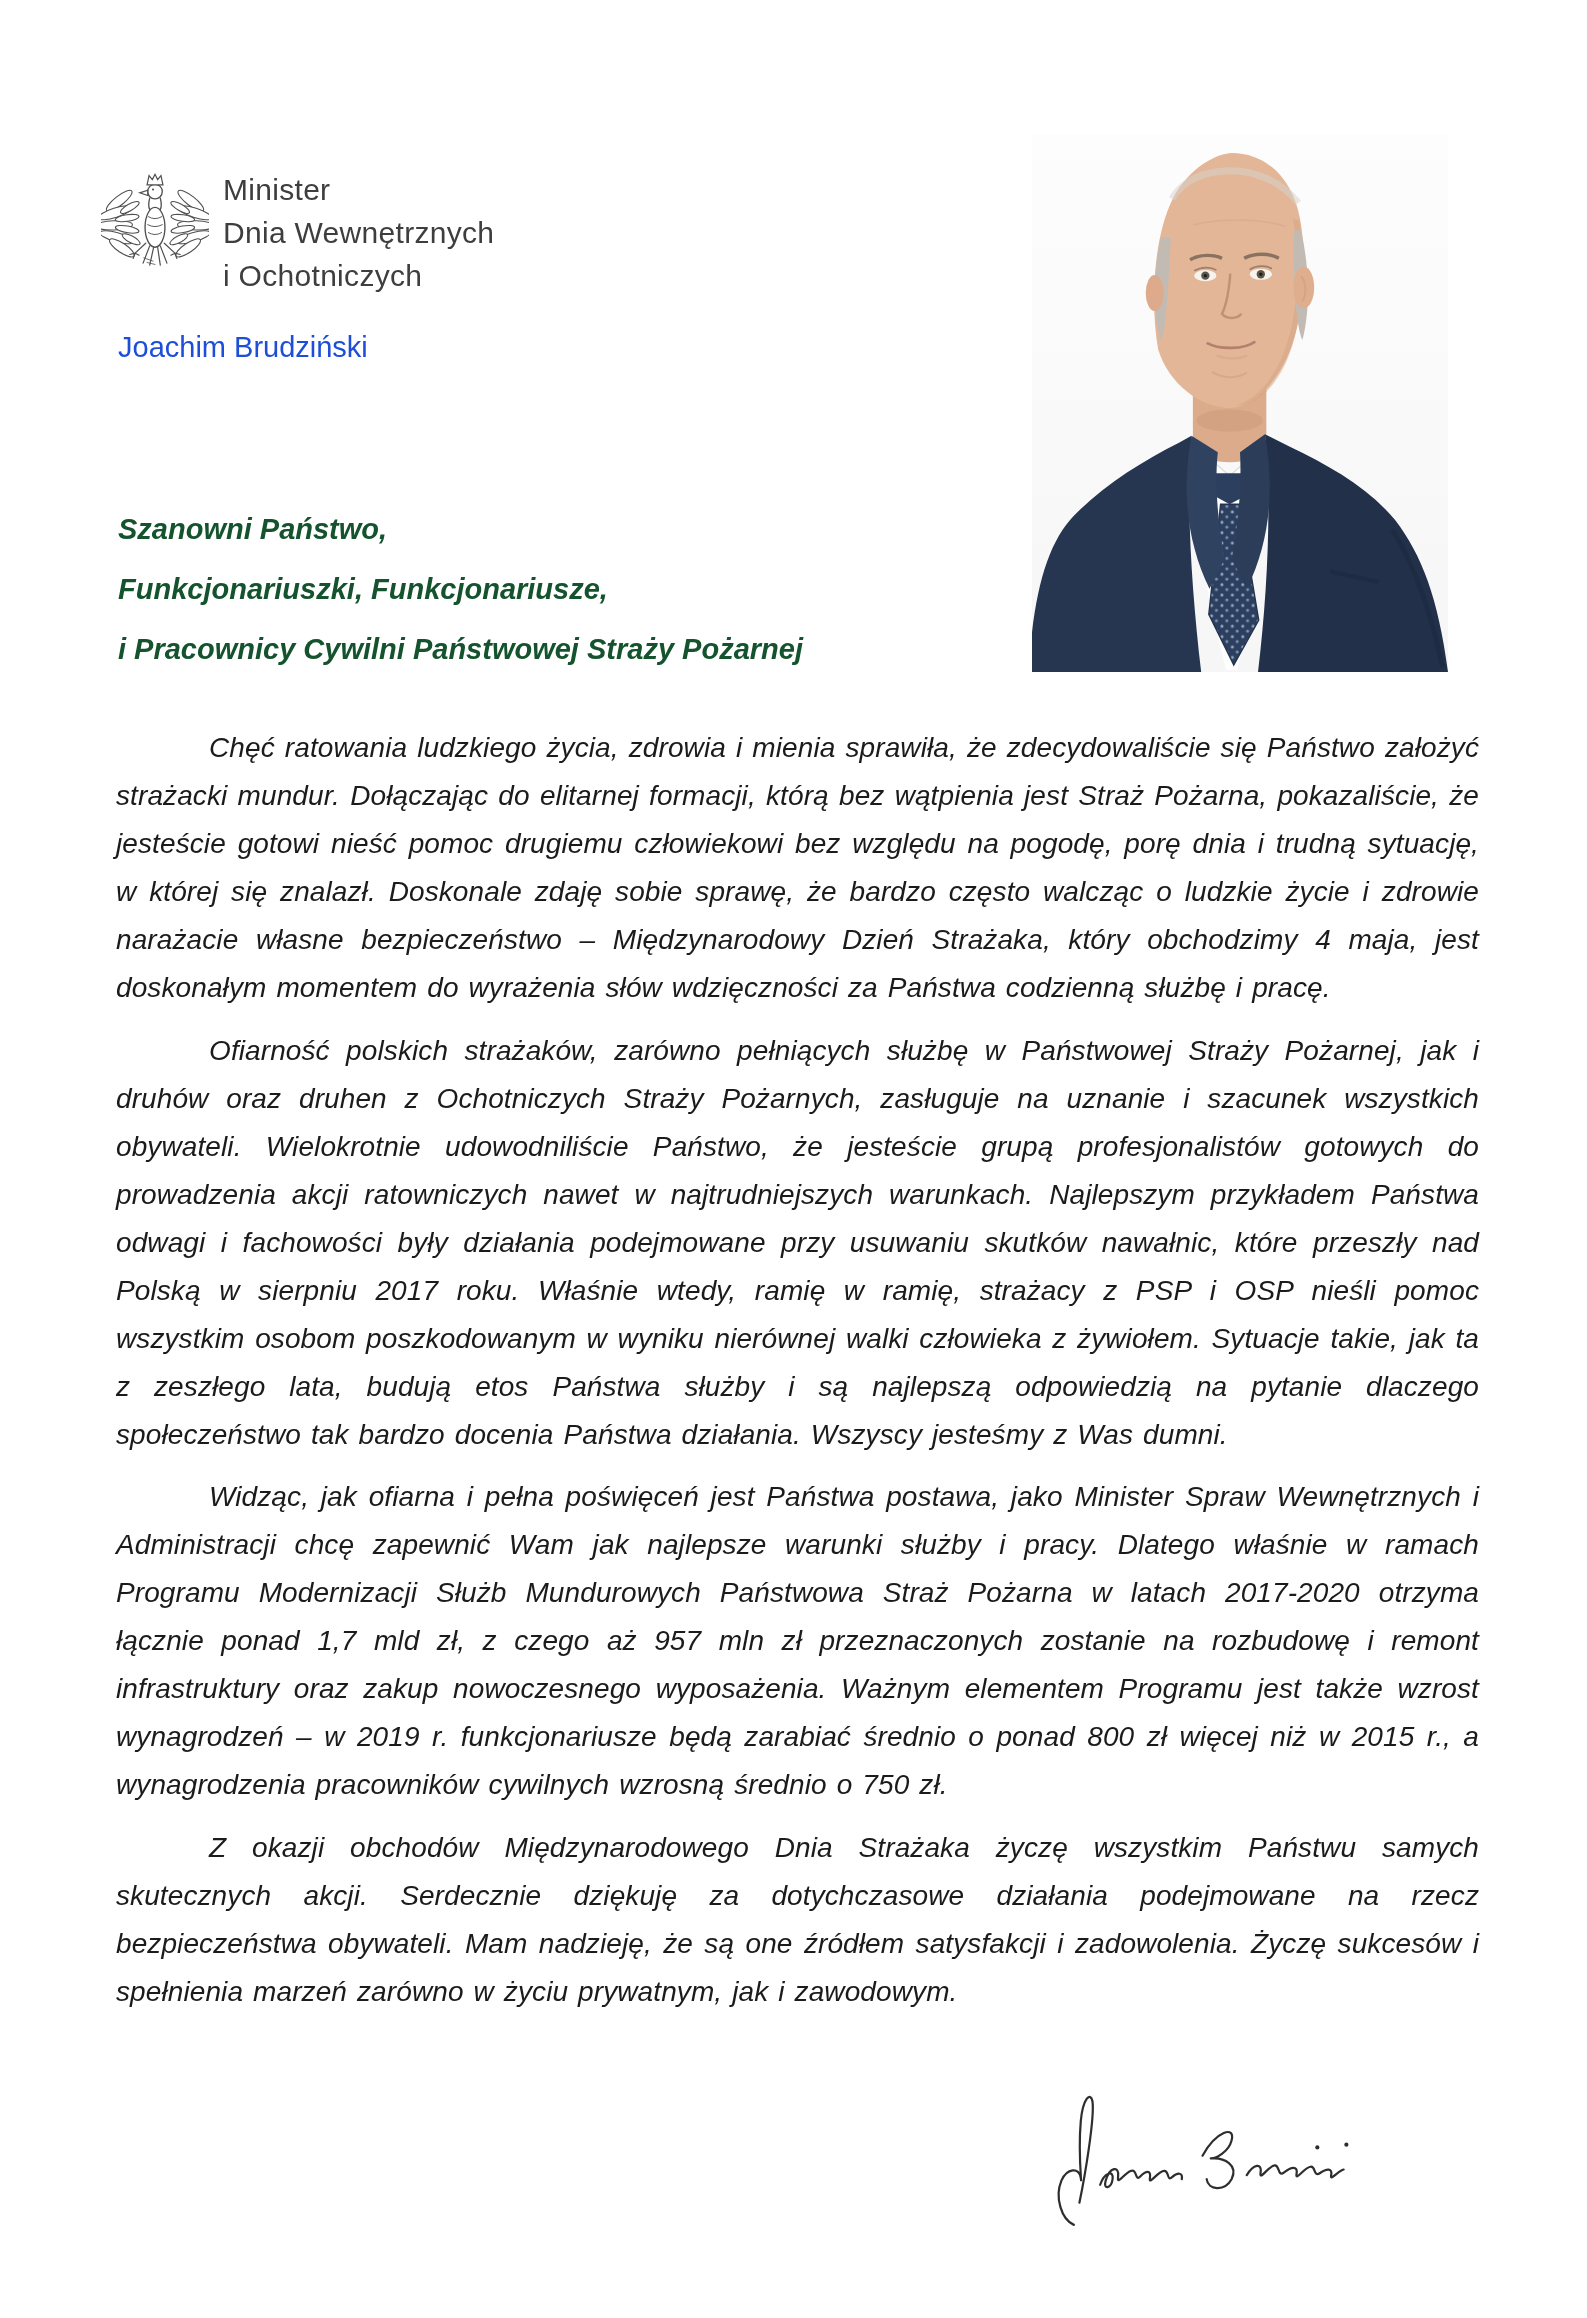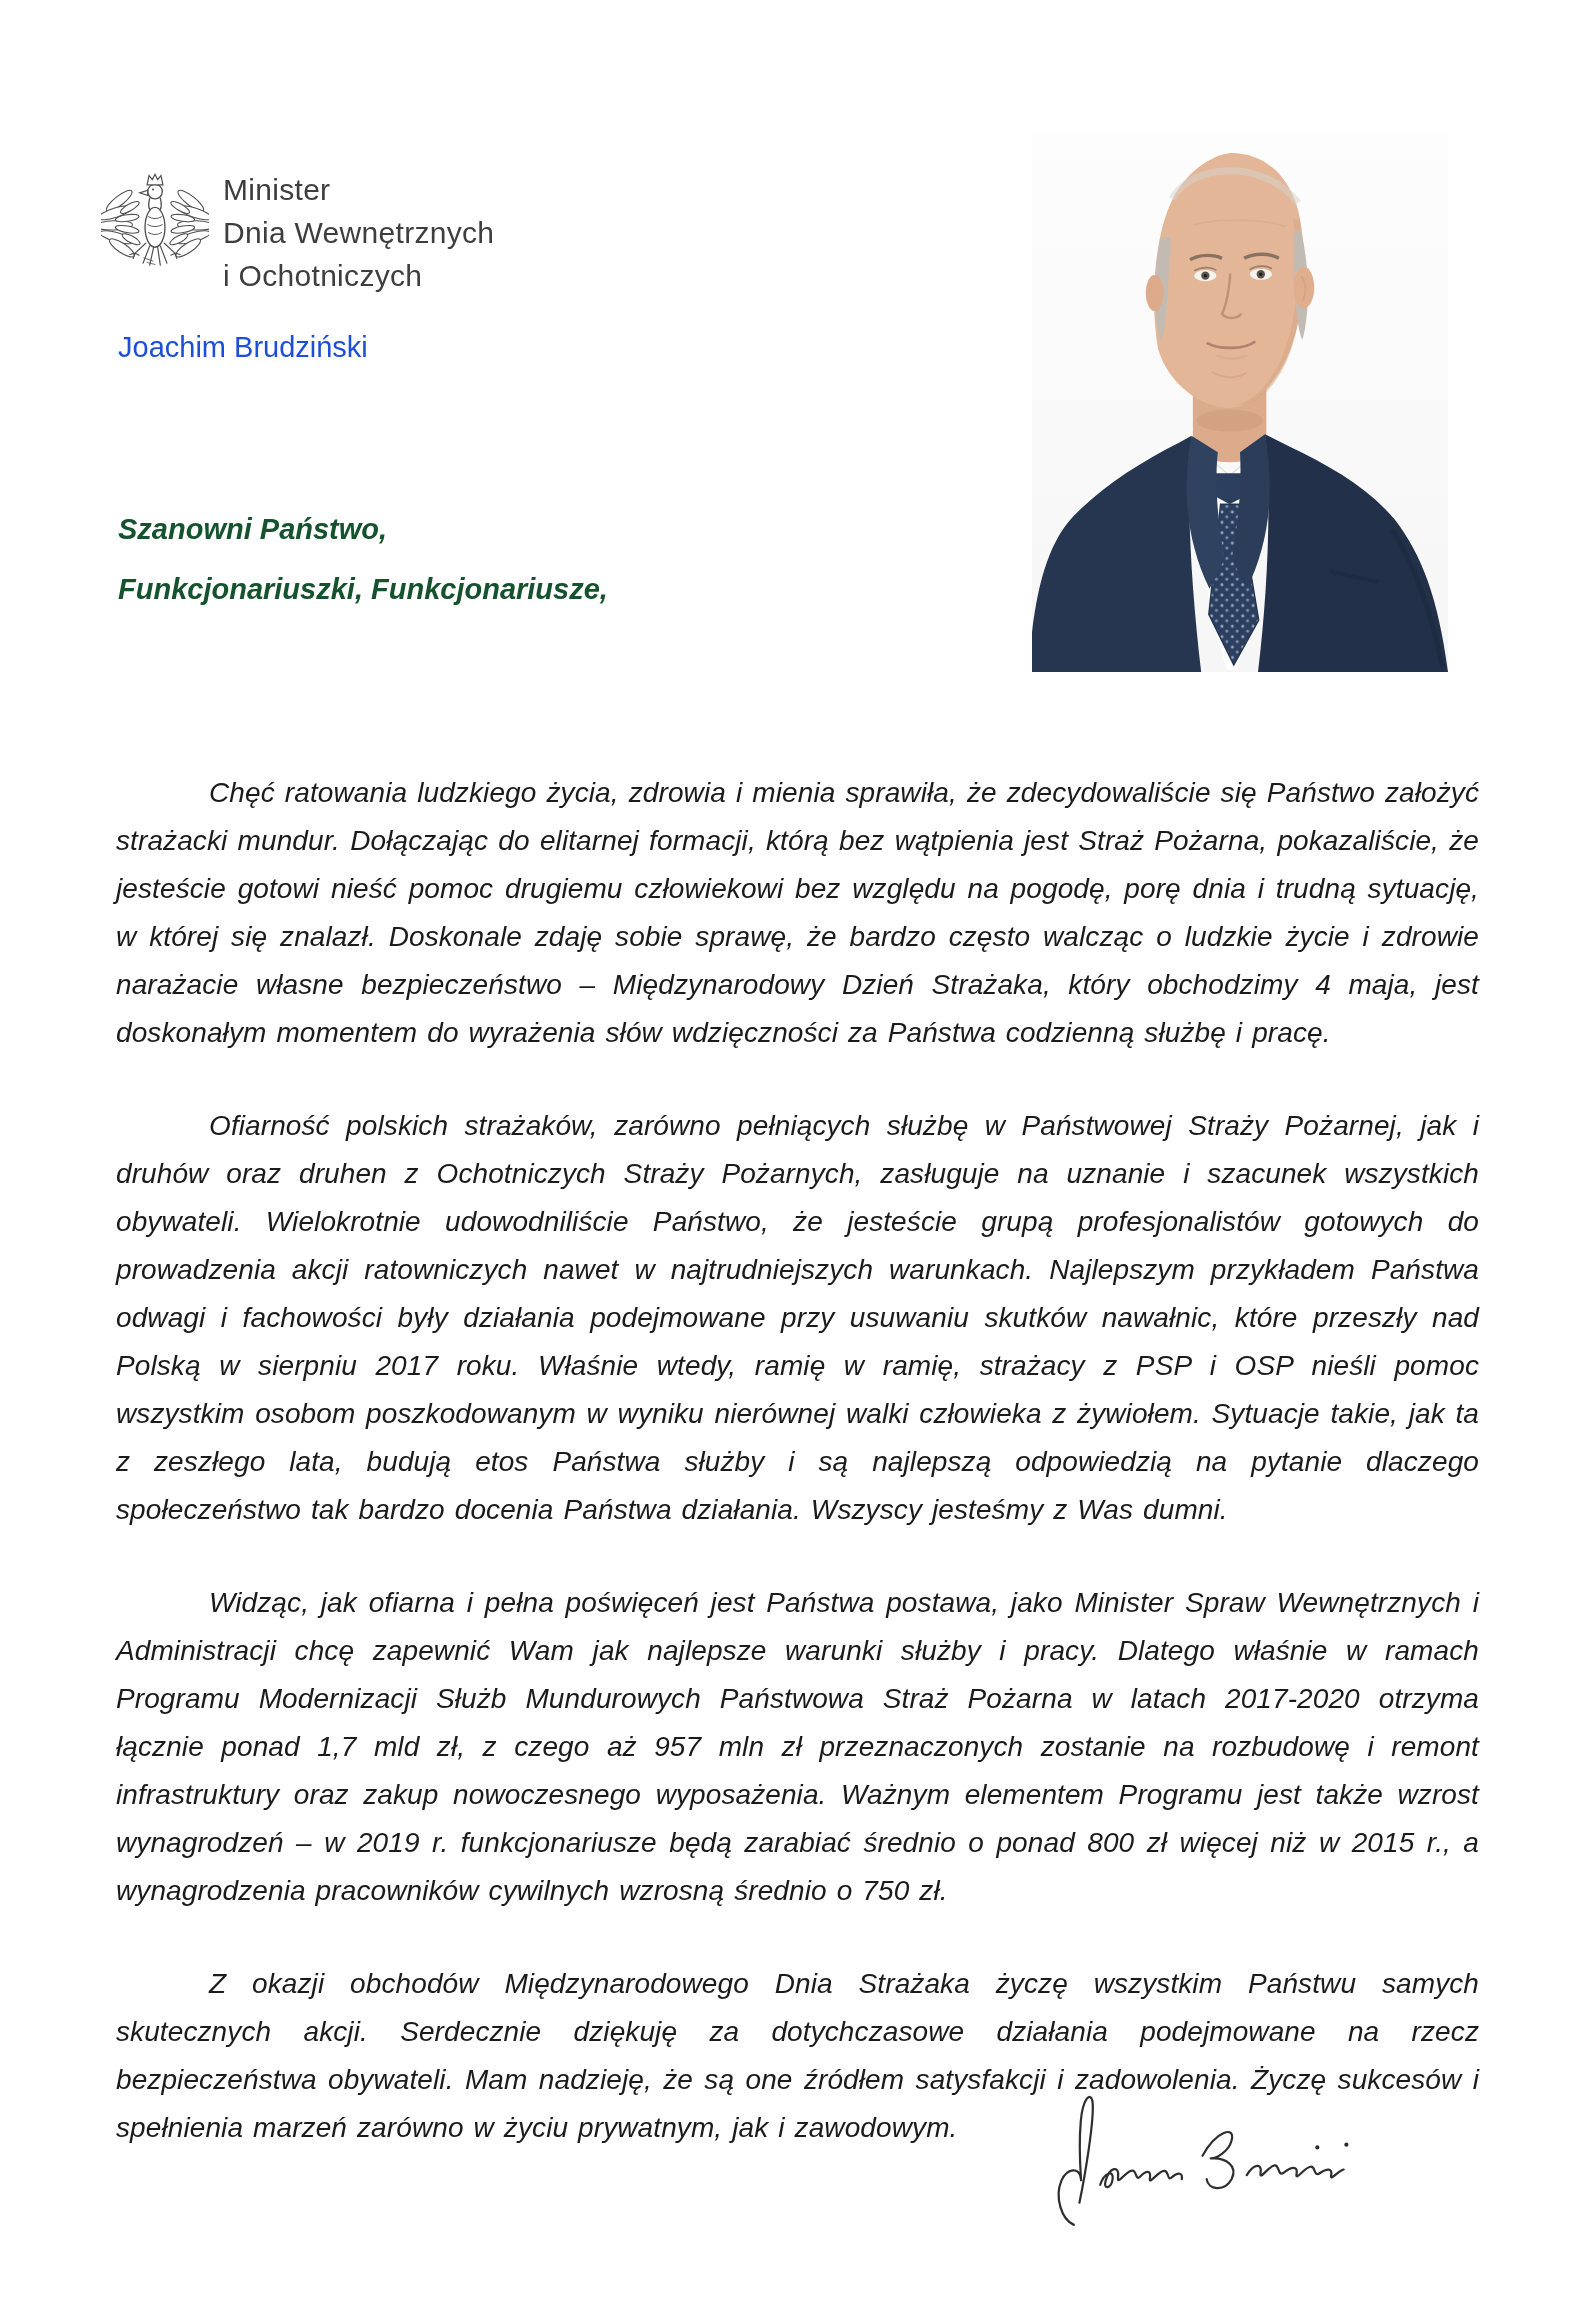--- a/index.html
+++ b/index.html
@@ -39,21 +39,21 @@
   }
 
   
   .letter-body {
     position:absolute; left:116px; top:724px; width:1363px;
     font-size:28px; line-height:48px;
     font-style:italic; text-align:justify;
     word-spacing:2.1px; letter-spacing:0.1px;
     color:#1b1b1b;
   }
-  .letter-body p { text-indent:93px; margin-bottom:14.5px;margin-top:45px; }
+  .letter-body p { text-indent:93px; margin-bottom:14.5px; }
   .letter-body p:last-child { margin-bottom:0; }
 
   
   .signature { position:absolute; left:1042px; top:2081px; width:339px; height:166px; }
   .signature svg { width:100%; height:100%; }
 </style>
 </head>
 <body>
 
 <div class="page">
@@ -171,20 +171,21 @@
       <path d="M252,300 C270,310 306,310 322,298" stroke="#b3806e" stroke-width="4" fill="none"></path>
       <path d="M266,318 C280,324 298,324 310,318" stroke="#d6a88c" stroke-width="3" fill="none" opacity="0.7"></path>
       <path d="M260,342 C275,352 295,352 310,343" stroke="#d1a081" stroke-width="3" fill="none" opacity="0.6"></path>
       <path d="M232,130 C270,120 330,120 366,132" stroke="#d8ad8e" stroke-width="2.5" fill="none" opacity="0.8"></path>
     </svg>
   </div>
 
   <div class="salutation">
     <div>Szanowni Państwo,</div>
     <div>Funkcjonariuszki, Funkcjonariusze,</div>
+    <div>i Pracownicy Cywilni Państwowej Straży Pożarnej</div>
   </div>
 
   <div class="letter-body">
     <p>Chęć ratowania ludzkiego życia, zdrowia i mienia sprawiła, że zdecydowaliście się Państwo założyć strażacki mundur. Dołączając do elitarnej formacji, którą bez wątpienia jest Straż Pożarna, pokazaliście, że jesteście gotowi nieść pomoc drugiemu człowiekowi bez względu na pogodę, porę dnia i trudną sytuację, w której się znalazł. Doskonale zdaję sobie sprawę, że bardzo często walcząc o ludzkie życie i zdrowie narażacie własne bezpieczeństwo – Międzynarodowy Dzień Strażaka, który obchodzimy 4 maja, jest doskonałym momentem do wyrażenia słów wdzięczności za Państwa codzienną służbę i pracę.</p>
     <p>Ofiarność polskich strażaków, zarówno pełniących służbę w Państwowej Straży Pożarnej, jak i druhów oraz druhen z Ochotniczych Straży Pożarnych, zasługuje na uznanie i szacunek wszystkich obywateli. Wielokrotnie udowodniliście Państwo, że jesteście grupą profesjonalistów gotowych do prowadzenia akcji ratowniczych nawet w najtrudniejszych warunkach. Najlepszym przykładem Państwa odwagi i fachowości były działania podejmowane przy usuwaniu skutków nawałnic, które przeszły nad Polską w sierpniu 2017 roku. Właśnie wtedy, ramię w ramię, strażacy z PSP i OSP nieśli pomoc wszystkim osobom poszkodowanym w wyniku nierównej walki człowieka z żywiołem. Sytuacje takie, jak ta z zeszłego lata, budują etos Państwa służby i są najlepszą odpowiedzią na pytanie dlaczego społeczeństwo tak bardzo docenia Państwa działania. Wszyscy jesteśmy z Was dumni.</p>
     <p>Widząc, jak ofiarna i pełna poświęceń jest Państwa postawa, jako Minister Spraw Wewnętrznych i Administracji chcę zapewnić Wam jak najlepsze warunki służby i pracy. Dlatego właśnie w ramach Programu Modernizacji Służb Mundurowych Państwowa Straż Pożarna w latach 2017-2020 otrzyma łącznie ponad 1,7 mld zł, z czego aż 957 mln zł przeznaczonych zostanie na rozbudowę i remont infrastruktury oraz zakup nowoczesnego wyposażenia. Ważnym elementem Programu jest także wzrost wynagrodzeń – w 2019 r. funkcjonariusze będą zarabiać średnio o ponad 800 zł więcej niż w 2015 r., a wynagrodzenia pracowników cywilnych wzrosną średnio o 750 zł.</p>
     <p>Z okazji obchodów Międzynarodowego Dnia Strażaka życzę wszystkim Państwu samych skutecznych akcji. Serdecznie dziękuję za dotychczasowe działania podejmowane na rzecz bezpieczeństwa obywateli. Mam nadzieję, że są one źródłem satysfakcji i zadowolenia. Życzę sukcesów i spełnienia marzeń zarówno w życiu prywatnym, jak i zawodowym.</p>
   </div>
 
   <div class="signature">

